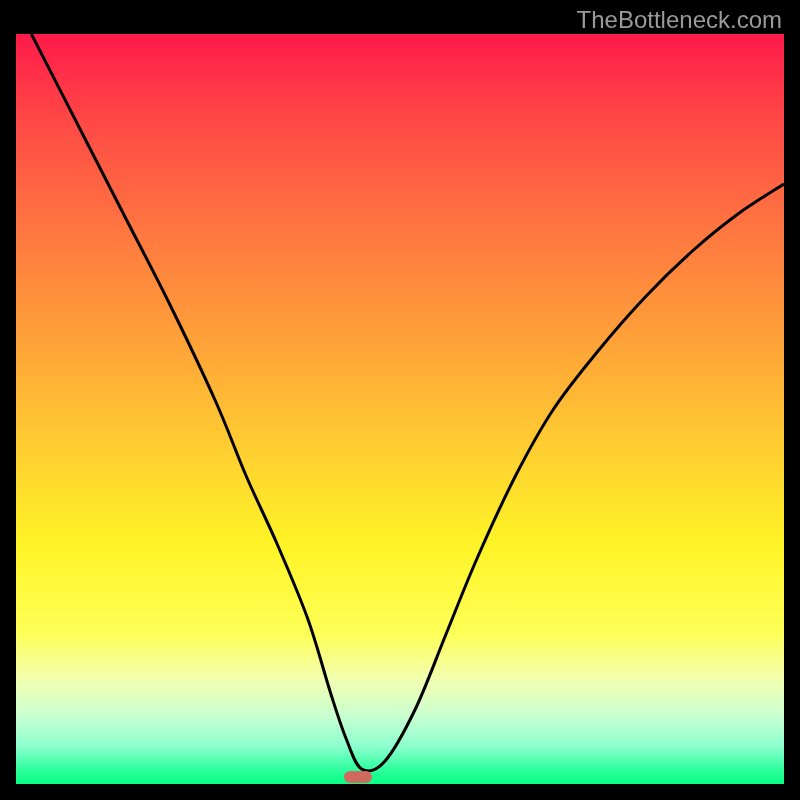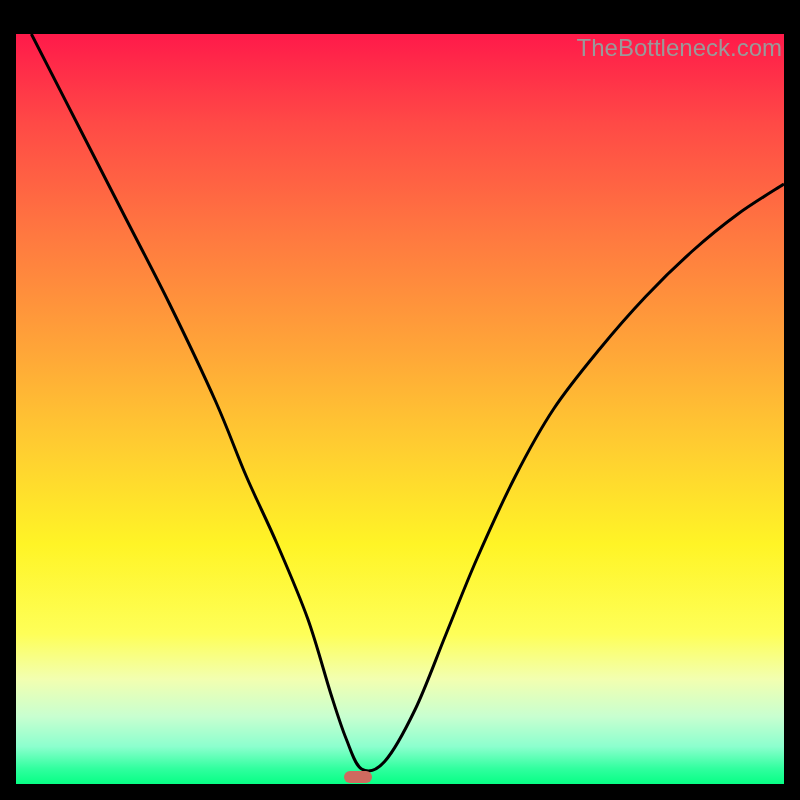--- a/index.html
+++ b/index.html
@@ -17,21 +17,20 @@
     height: 800px;
   }
   .watermark {
     position: absolute;
     top: 6px;
     right: 18px;
     color: #9a9a9a;
     font-size: 24px;
     font-weight: 400;
     z-index: 10;
-    margin-top: 28px;
   }
   .plot-area {
     position: absolute;
     left: 16px;
     top: 34px;
     width: 768px;
     height: 750px;
     background: linear-gradient(to bottom,
       #ff1a4a 0%,
       #ff4a46 12%,

